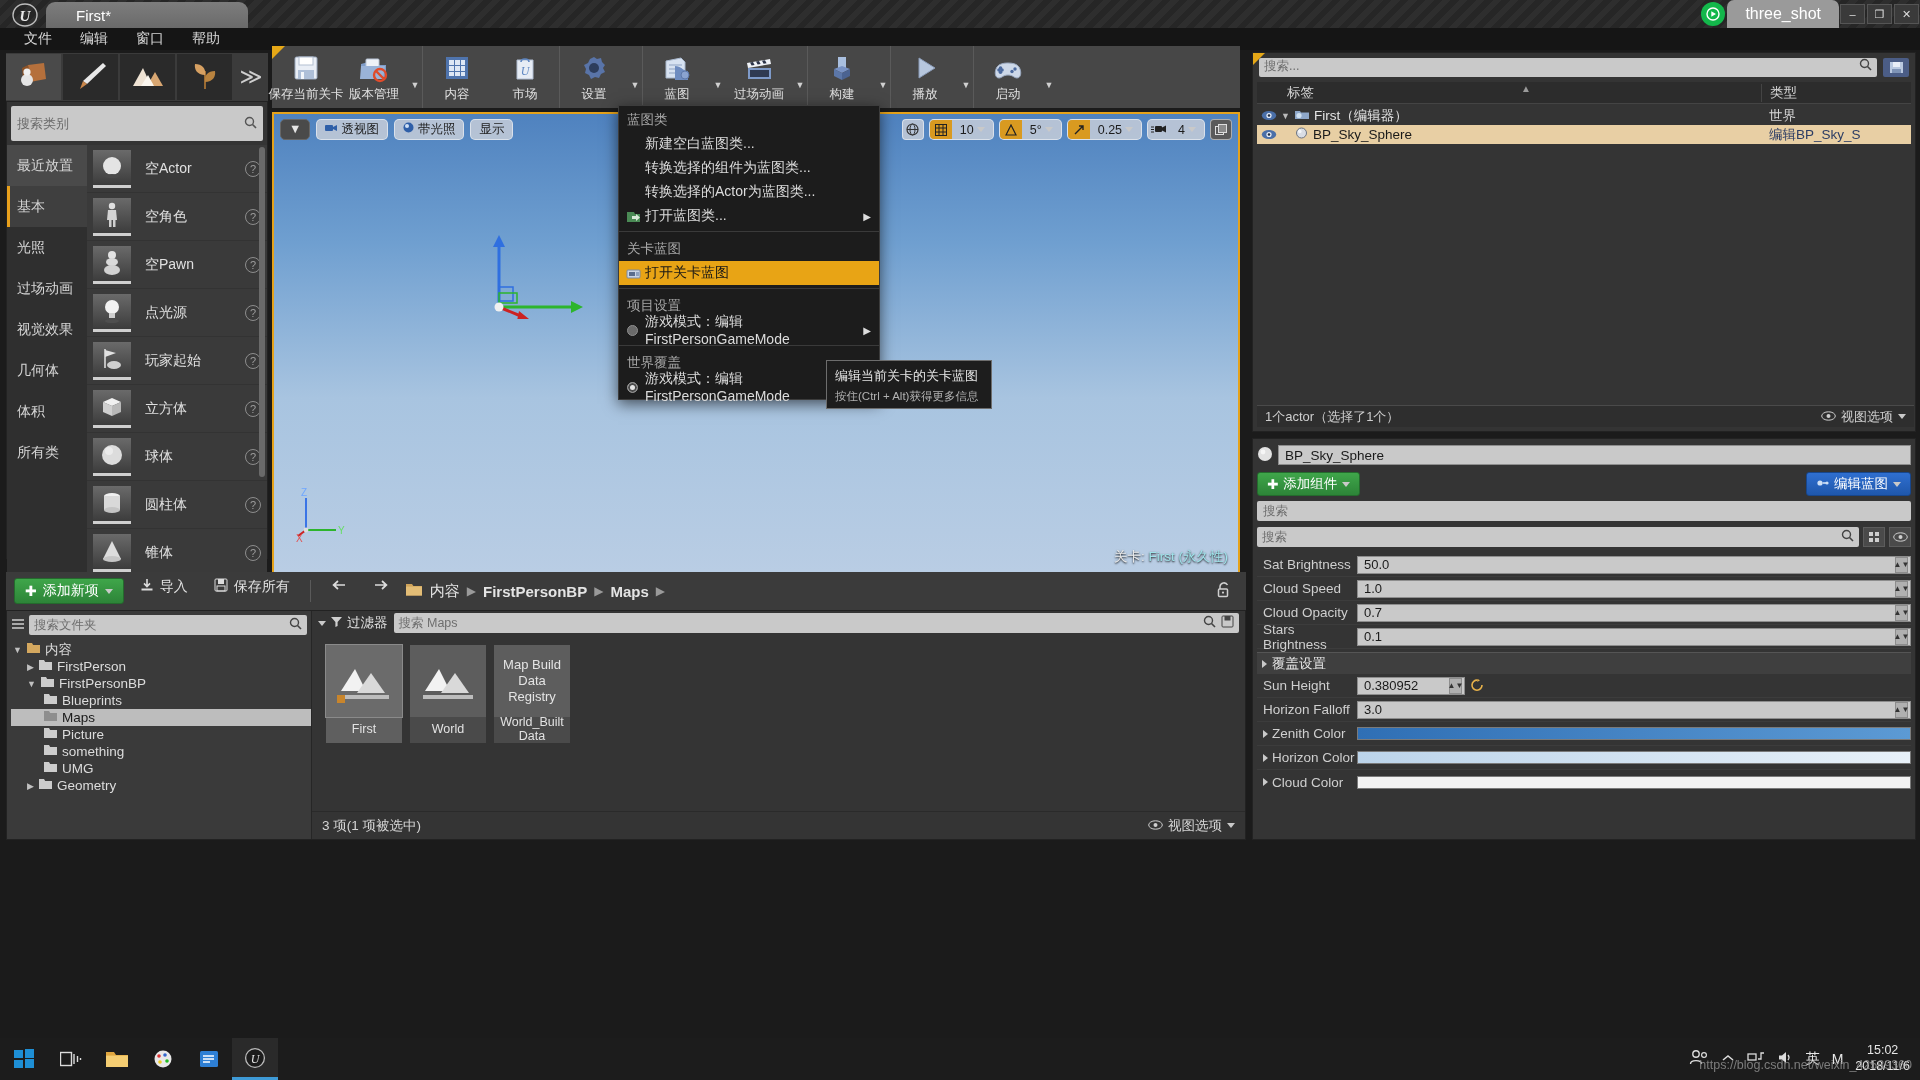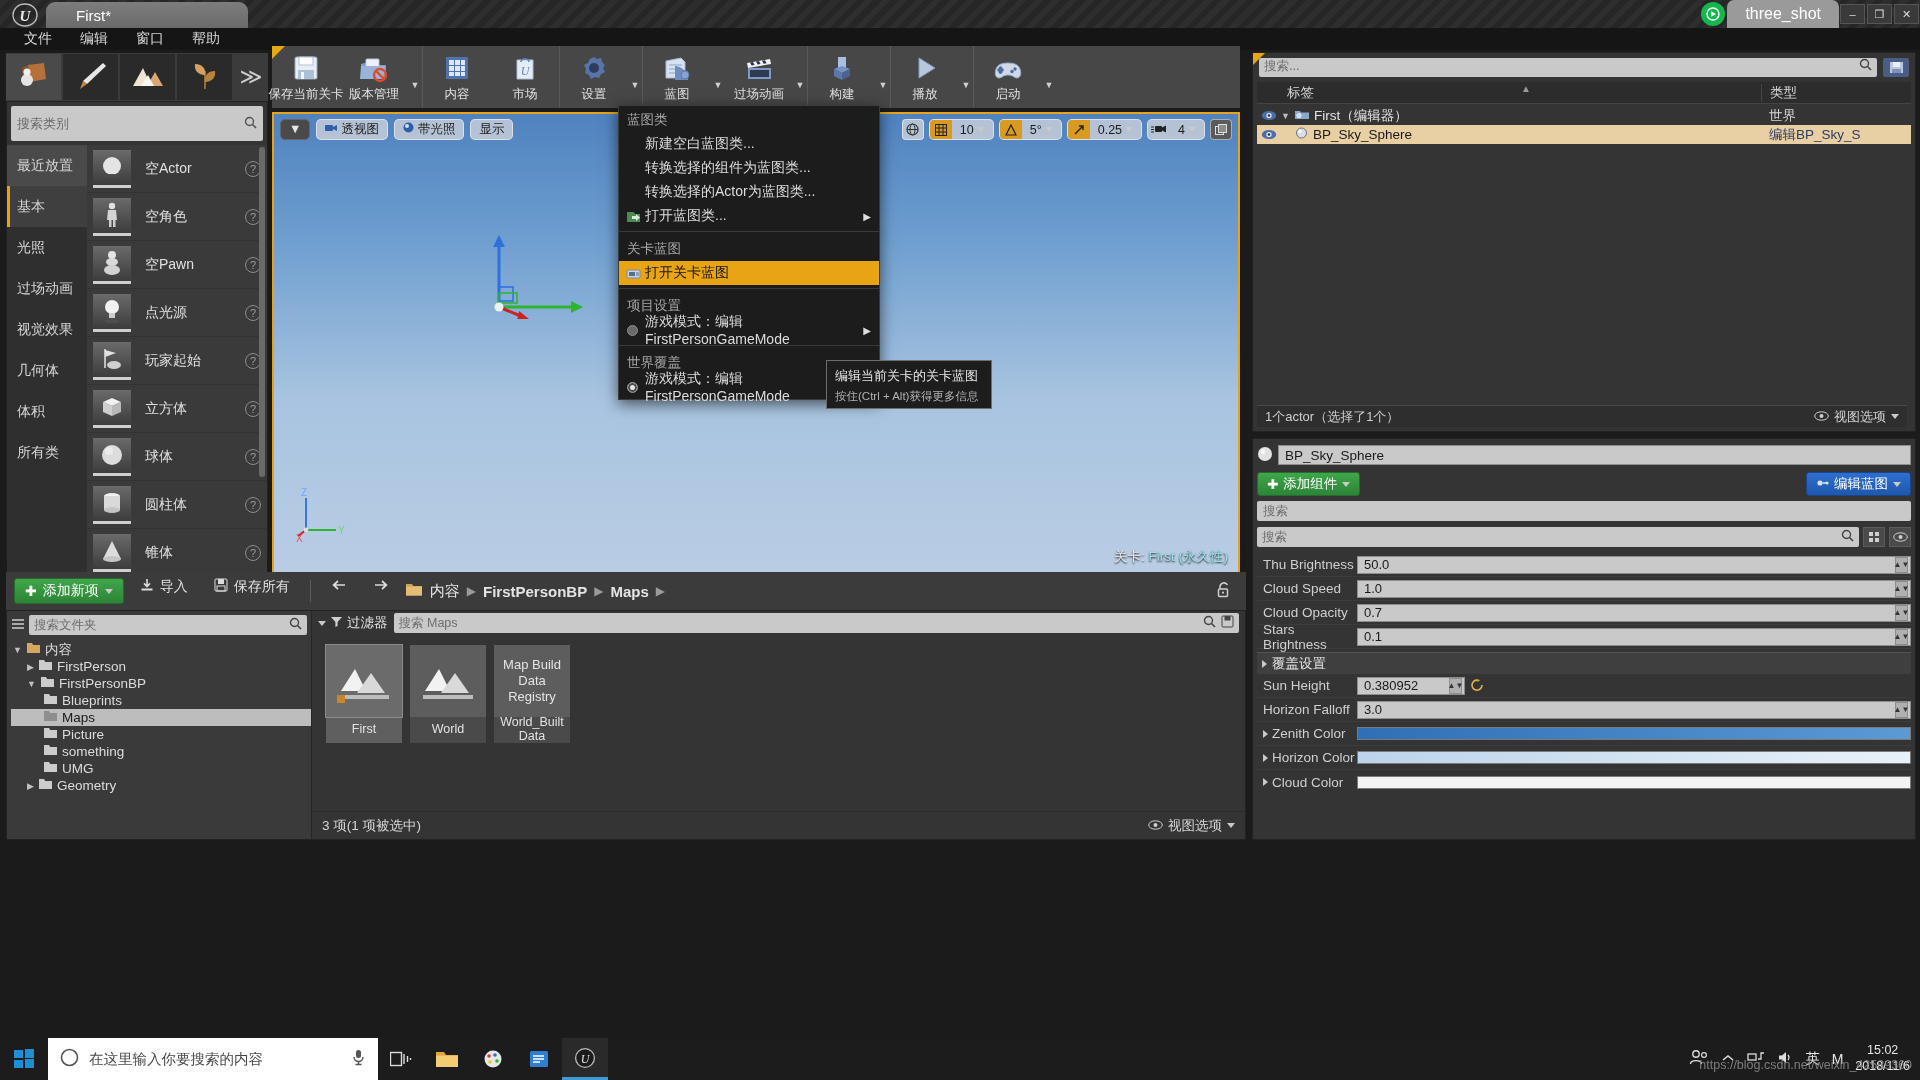--- a/index.html
+++ b/index.html
@@ -152,21 +152,21 @@
   .ol-hdr .c3{ width:150px; padding-left:8px; border-left:1px solid #444;}
   .ol-sortmark{position:absolute; left:50%; top:-1px; color:#9a9a9a; font-size:10px;}
   .ol-row { position:absolute; left:4px;right:4px; height:19px; display:flex;
     align-items:center; font-size:13.5px;}
   .ol-row .eye{width:24px;display:flex;align-items:center;justify-content:center;}
   .ol-row .nm{flex:1; display:flex;align-items:center; gap:5px;}
   .ol-row .ty{width:150px; padding-left:8px; color:#d6d6d6; overflow:hidden;
      white-space:nowrap;}
   .ol-row.r1 { top:53px; color:#e4e4e4;}
   .ol-row.r2 { top:72px; background:#e8cfa4; color:#1a1a1a;}
-  .ol-status { position:absolute; left:4px;right:8px; bottom:4px; height:22px;
+  .ol-status { position:absolute; left:4px;right:1px; bottom:4px; height:22px;
     background:#2e2e2e; display:flex;align-items:center;justify-content:space-between;
     padding:0 8px; font-size:13px; color:#cfcfcf; border-top:1px solid #4a4a4a;}
 
   
   .details { position:absolute; left:1252px; top:438px; width:664px; height:402px;
     background:#343434; border:1px solid #222;}
   .det-tabs { display:flex; height:22px; }
   .det-tab { display:flex;align-items:center; gap:5px; padding:0 10px; height:22px;
     font-size:13.5px; color:#e2e2e2; background:#2b2b2b; border-right:1px solid #1c1c1c;}
   .det-tab.active { background:#4a4a4a; }
@@ -1027,21 +1027,21 @@
         <svg width="15" height="10" viewBox="0 0 15 10">
             <ellipse cx="7.5" cy="5" rx="6.8" ry="4.2" fill="none" stroke="#cfcfcf"></ellipse>
             <circle cx="7.5" cy="5" r="2" fill="#cfcfcf"></circle>
           </svg>
       </div>
     </div>
 
     <div style="height:6px"></div>
 
     <div class="prop-row">
-      <div class="pl">Thu Brightness</div>
+      <div class="pl">Sat Brightness</div>
       <div class="pv">
         <div class="num-field">
           <span>50.0</span>
           <span class="spin">▲▼</span>
         </div>
       </div>
     </div>
     <div class="prop-row">
       <div class="pl">Cloud Speed</div>
       <div class="pv">
@@ -1356,35 +1356,20 @@
     <div class="tb-start">
       <svg width="22" height="22" viewBox="0 0 22 22">
           <g fill="#1e8fd5">
             <rect x="1" y="2" width="9" height="8"></rect>
             <rect x="12" y="1" width="9" height="9"></rect>
             <rect x="1" y="12" width="9" height="8"></rect>
             <rect x="12" y="11" width="9" height="9"></rect>
           </g>
         </svg>
     </div>
-    <div class="tb-searchbox">
-      <span>
-        <svg width="19" height="19" viewBox="0 0 19 19">
-            <circle cx="9.5" cy="9.5" r="8" fill="none" stroke="#555" stroke-width="1.6"></circle>
-          </svg>
-      </span>
-      <span style="flex:1">在这里输入你要搜索的内容</span>
-      <span>
-        <svg width="15" height="17" viewBox="0 0 15 17">
-            <rect x="5" y="1" width="5" height="8" rx="2.5" fill="#555"></rect>
-            <path d="M3 8 A4.5 4.5 0 0 0 12 8" fill="none" stroke="#555" stroke-width="1.4"></path>
-            <path d="M7.5 12.5 V15.5 M4.5 15.5 H10.5" stroke="#555" stroke-width="1.4"></path>
-          </svg>
-      </span>
-    </div>
     <div class="tb-icon">
       <svg width="22" height="18" viewBox="0 0 22 18">
           <rect x="0.5" y="2.5" width="11" height="13" fill="none" stroke="#dcdcdc" stroke-width="1.4"></rect>
           <path d="M14 4 V14 M17.5 6 V12 M20.5 8 V10" stroke="#dcdcdc" stroke-width="1.4"></path>
         </svg>
     </div>
     <div class="tb-icon">
       <svg width="24" height="20" viewBox="0 0 24 20">
           <path d="M1 3 H9 L11 6 H23 V18 H1 Z" fill="#e0a63f"></path>
           <path d="M1 6.6 H23 V18 H1 Z" fill="#f4cd72"></path>

